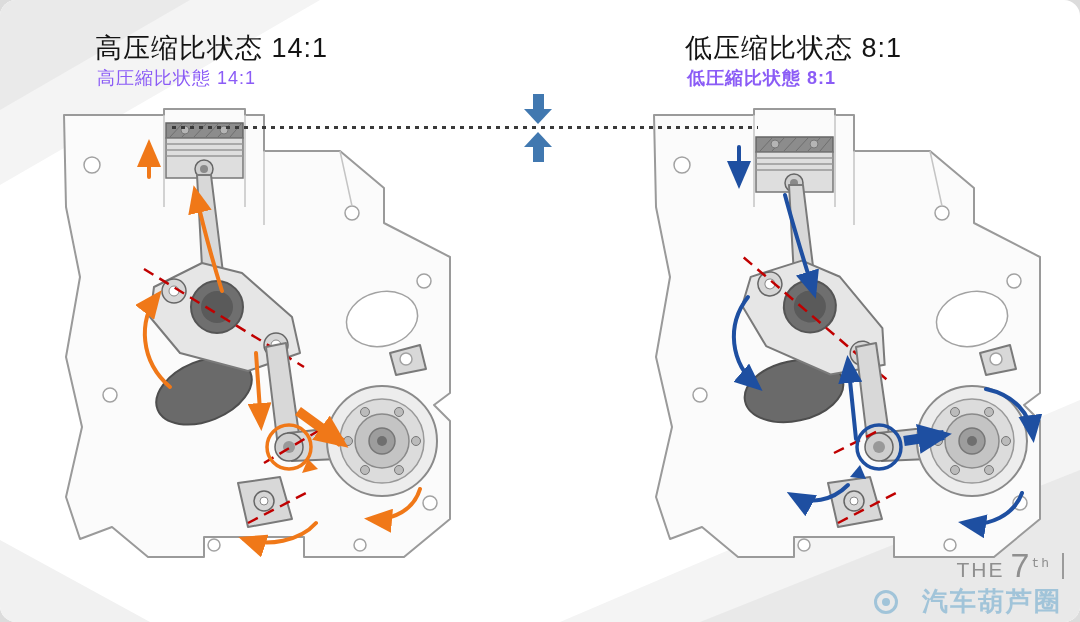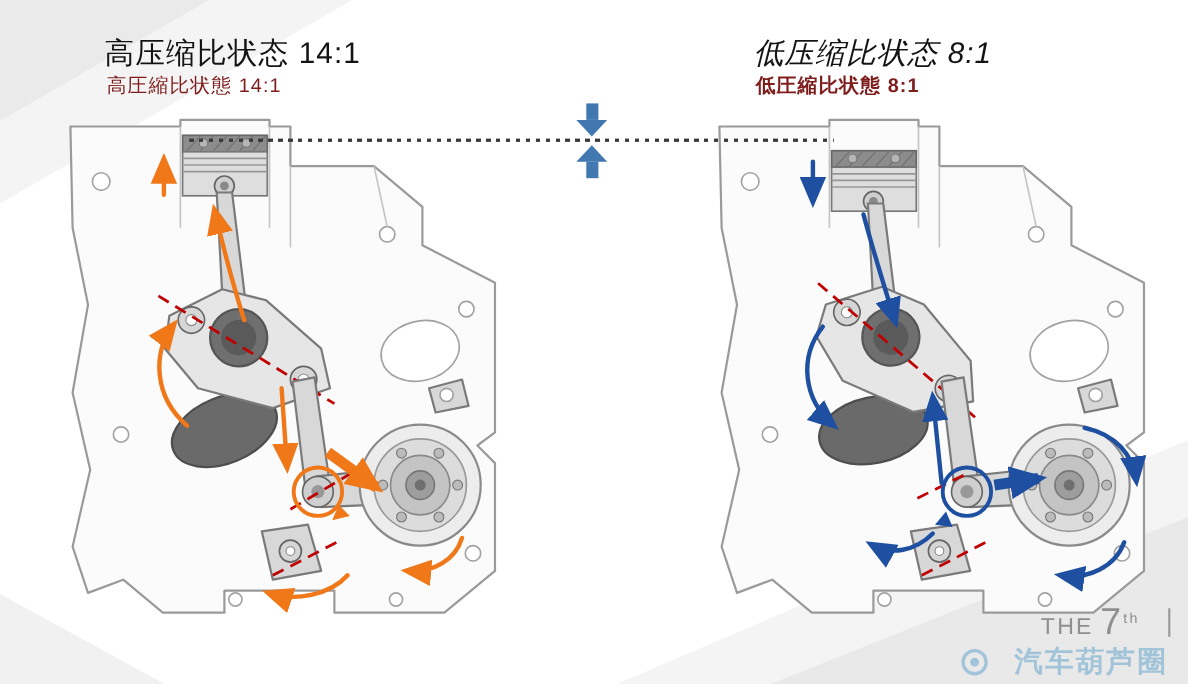--- a/index.html
+++ b/index.html
@@ -4,29 +4,29 @@
 <style>
   :root{
     --orange:#F07818;
     --blue:#1E4FA1;
     --red:#C00000;
     --indicator:#4178B0;
   }
   html,body{margin:0;padding:0;background:#dcdcdc;}
   .slide{
     position:relative;width:1080px;height:622px;background:#ffffff;
-    overflow:hidden;font-family:"Liberation Sans","DejaVu Sans",sans-serif;
+    overflow:hidden;font-family:"Liberation Sans","DejaVu Sans",sans-serif;border-radius:16px;
   }
   svg{display:block;}
   .bg-deco{position:absolute;left:0;top:0;z-index:0;}
   .panel-title{position:absolute;z-index:2;font-size:27px;color:#141414;letter-spacing:1px;white-space:nowrap;}
-  .panel-subtitle{position:absolute;z-index:2;font-size:18px;color:#7f1d1d;letter-spacing:1px;white-space:nowrap;}
+  .panel-subtitle{position:absolute;z-index:2;font-size:18px;color:#8b5cf6;letter-spacing:1px;white-space:nowrap;}
   .t-left{left:95px;top:30px;}
   .s-left{left:97px;top:66px;}
-  .t-right{left:685px;top:30px;font-style:italic;}
+  .t-right{left:685px;top:30px;}
   .s-right{left:687px;top:66px;font-weight:bold;}
   .engine{position:absolute;z-index:1;width:410px;height:470px;}
   .eng-left{left:52px;top:95px;}
   .eng-right{left:642px;top:95px;}
 
   
   .ref-line{
     position:absolute;z-index:3;left:172px;top:126px;width:586px;height:3px;
     background:repeating-linear-gradient(to right,#3a3a3a 0 4px,transparent 4px 9px);
   }
@@ -75,21 +75,21 @@
   .blue-arrows .ring-hl{stroke:var(--blue);stroke-width:3.5;fill:none;}
   .blue-arrows .hlarrow{fill:var(--blue);stroke:none;}
 
   
   .footer{
     position:absolute;z-index:2;right:16px;top:550px;display:flex;align-items:baseline;
     color:#8f8f8f;letter-spacing:2px;white-space:nowrap;
   }
   .f-the{font-size:21px;}
   .f-num{font-size:34px;margin-left:6px;line-height:0.9;}
-  .f-ord{font-size:13px;position:relative;top:-10px;margin-right:16px;}
+  .f-ord{font-size:13px;position:relative;top:-10px;margin-right:1px;font-family:Liberation Mono, monospace;}
   .f-gen{font-size:21px;}
   .f-div{display:inline-block;width:2px;height:26px;background:#9b9b9b;margin-left:10px;align-self:center;}
   .watermark{
     position:absolute;z-index:2;right:18px;top:584px;display:flex;align-items:center;gap:24px;
     color:rgba(148,189,214,0.85);font-size:26px;font-weight:bold;letter-spacing:2px;white-space:nowrap;
   }
   .wm-logo{width:24px;height:24px;border:3px solid rgba(148,189,214,0.85);border-radius:50%;
     display:flex;align-items:center;justify-content:center;box-sizing:border-box;}
   .wm-dot{width:8px;height:8px;border-radius:50%;background:rgba(148,189,214,0.85);}
 </style>

